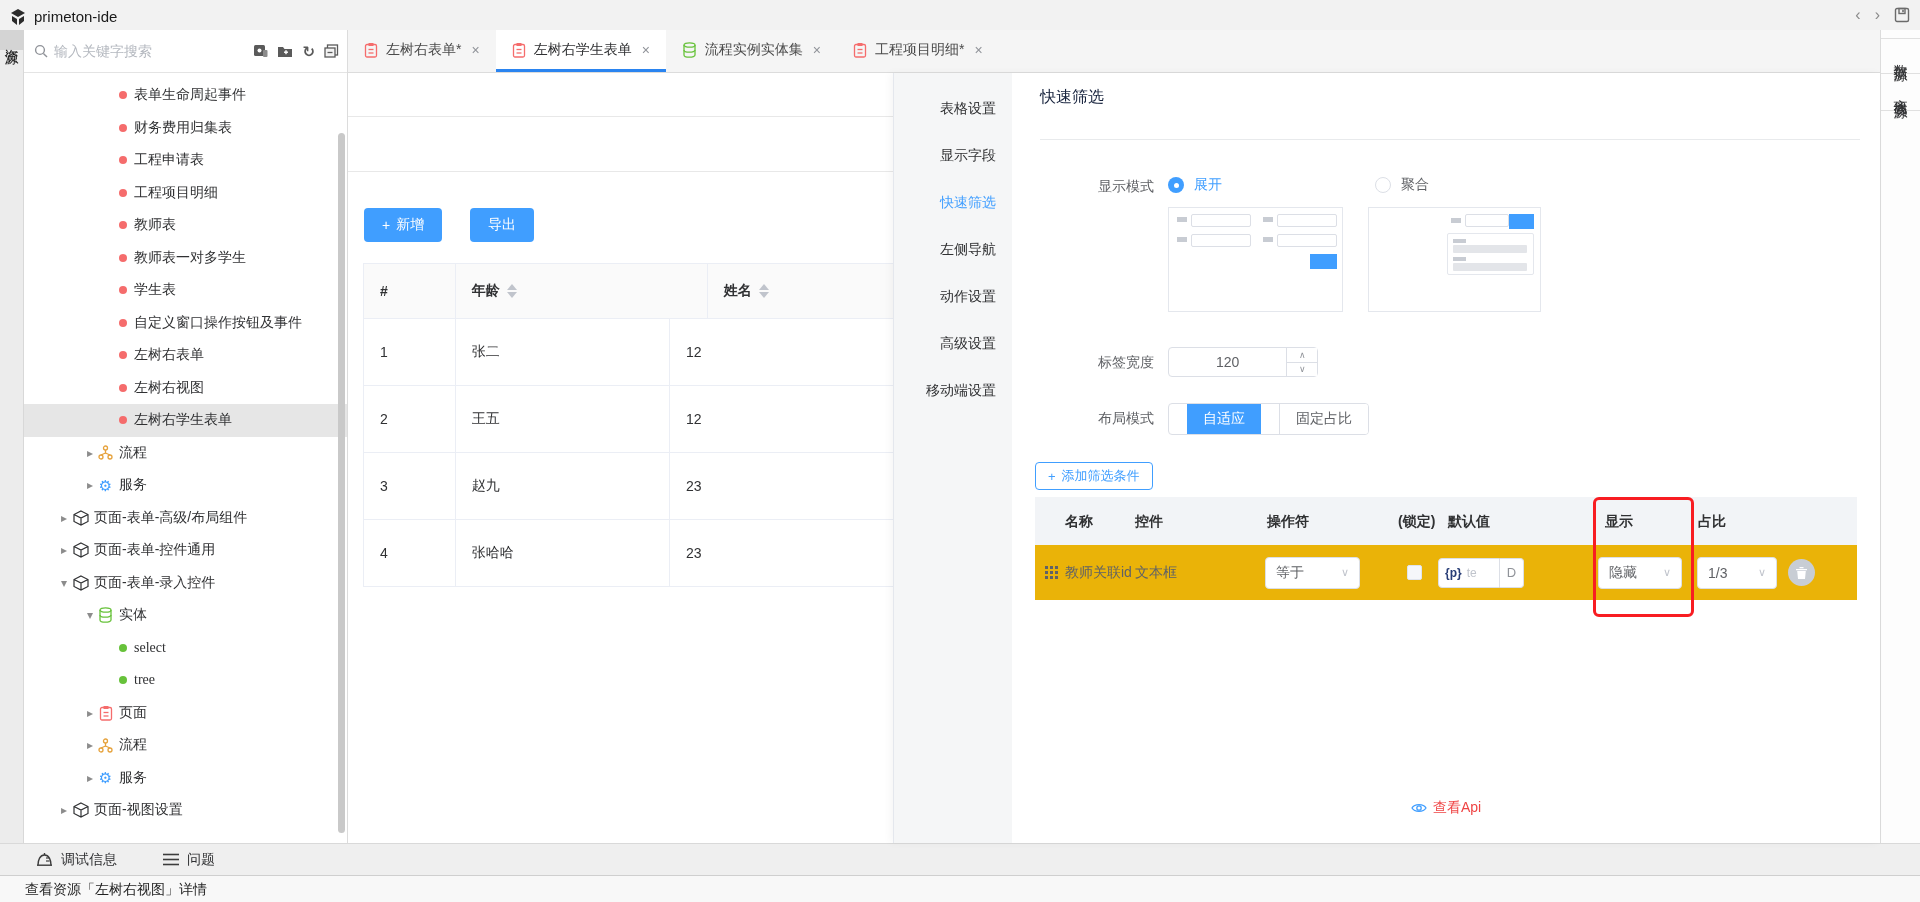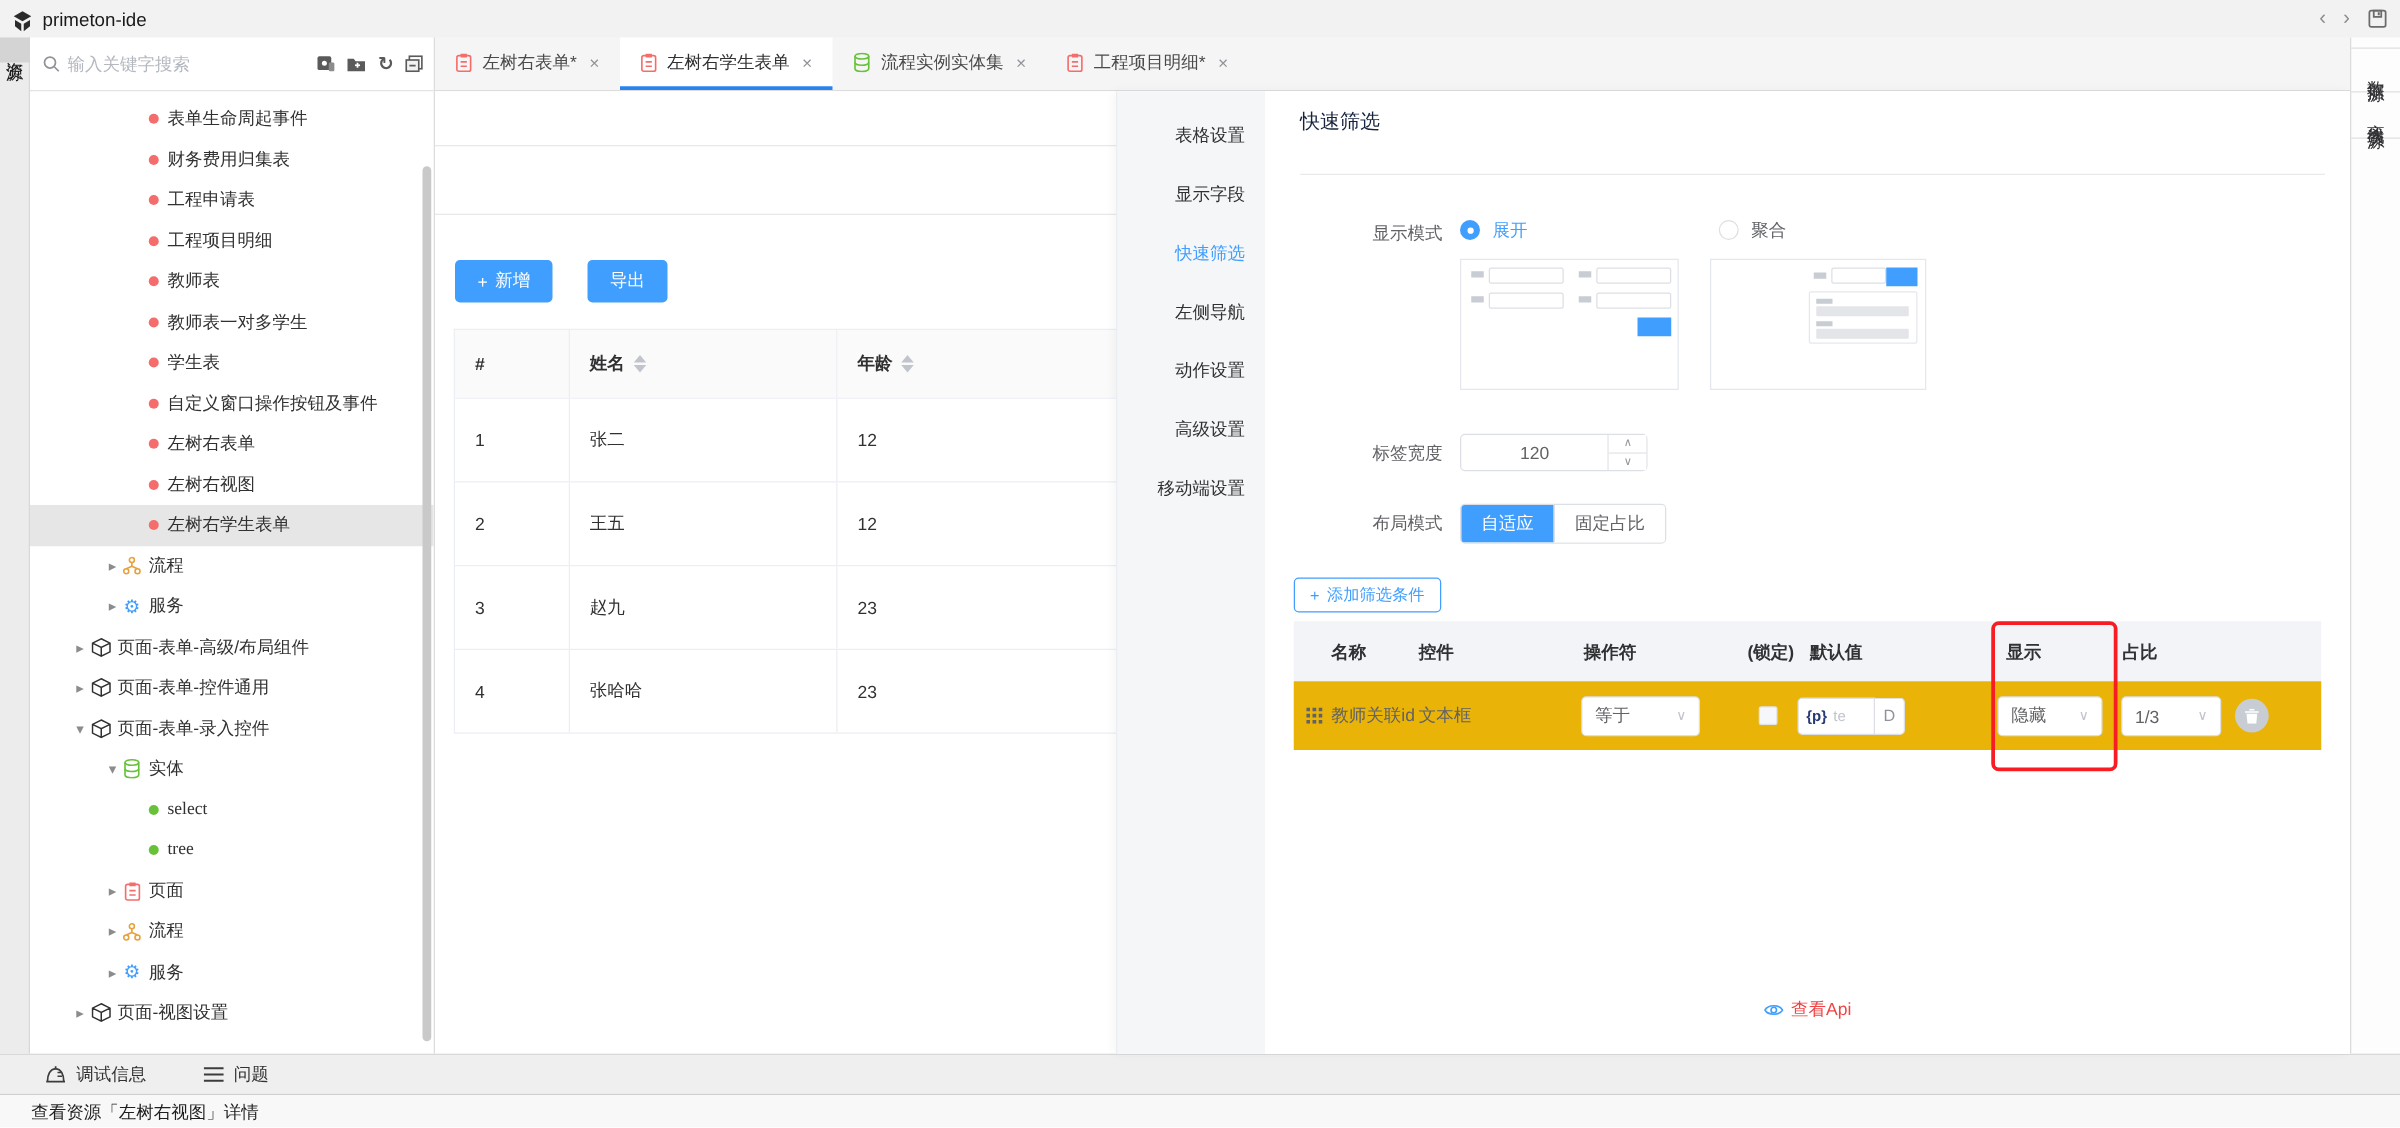--- a/index.html
+++ b/index.html
@@ -63,42 +63,42 @@
 
   
   .drawer { position:absolute; left:545px; top:0; width:987px; height:770px; background:#fff; border-left:1px solid #e4e7ed; box-shadow:-3px 0 8px rgba(0,0,0,.04); z-index:5; }
   .d-menu { position:absolute; left:0; top:0; width:118px; height:770px; background:#f5f6f7; padding-top:12px; }
   .d-menu-item { height:47px; line-height:47px; text-align:right; padding-right:16px; color:#303133; cursor:pointer; white-space:nowrap; }
   .d-menu-item.active { color:#409eff; }
   .d-content { position:absolute; left:118px; top:0; right:0; bottom:0; background:#fff; }
   .d-title { position:absolute; left:28px; top:14px; font-size:16px; font-weight:500; color:#17233d; }
   .d-divider { position:absolute; left:28px; top:66px; width:820px; height:1px; background:#e8eaec; }
   .f-label { position:absolute; left:0; width:142px; text-align:right; color:#606266; }
-  .radio { position:absolute; display:flex; align-items:flex-start; gap:10px; cursor:pointer; }
+  .radio { position:absolute; display:flex; align-items:center; gap:10px; cursor:pointer; }
   .radio .rb { width:16px; height:16px; border-radius:50%; }
   .radio.checked .rb { background:#409eff; position:relative; }
   .radio.checked .rb::after { content:""; position:absolute; left:5.5px; top:5.5px; width:5px; height:5px; border-radius:50%; background:#fff; }
   .radio.unchecked .rb { background:#fff; border:1px solid #dcdfe6; }
   .radio.checked { color:#409eff; } .radio.unchecked { color:#606266; }
   .thumb { position:absolute; top:134px; height:105px; background:#fff; border:1px solid #e4e7ed; }
   .th-dash { position:absolute; height:5px; width:10px; background:#c8ccd3; }
   .th-box { position:absolute; height:13px; background:#fff; border:1px solid #dcdfe6; border-radius:2px; }
   .th-blue { position:absolute; background:#409eff; }
   .th-panel { position:absolute; background:#fff; border:1px solid #e4e7ed; border-radius:2px; }
   .th-bar { position:absolute; height:8px; background:#e3e5e9; border-radius:1px; }
   .th-minidash { position:absolute; height:4px; width:13px; background:#c8ccd3; }
 
   .num-input { position:absolute; left:156px; top:274px; width:150px; height:30px; border:1px solid #dcdfe6; border-radius:4px; display:flex; background:#fff; }
   .num-val { width:119px; text-align:center; line-height:28px; color:#606266; }
   .num-ctrl { width:31px; border-left:1px solid #dcdfe6; display:flex; flex-direction:column; }
   .num-ctrl span { flex:1; display:flex; align-items:center; justify-content:center; font-size:9px; color:#909399; background:#fff; cursor:pointer; }
   .num-ctrl span:first-child { border-bottom:1px solid #dcdfe6; }
 
   .segmented { position:absolute; left:156px; top:330px; height:32px; display:flex; border:1px solid #dcdfe6; border-radius:4px; overflow:hidden; }
-  .seg { padding:0 16px; display:flex; align-items:center; color:#606266; background:#fff; cursor:pointer; }
+  .seg { padding:0 16px; display:flex; align-items:center; color:#606266; background:#fff; cursor:pointer;margin-left:18px; }
   .seg.active { background:#409eff; color:#fff; }
   .seg + .seg { border-left:1px solid #dcdfe6; }
 
   .add-filter { position:absolute; left:23px; top:389px; height:28px; padding:0 12px; background:#fff; border:1px solid #409eff; border-radius:4px; color:#409eff; font-size:13px; display:flex; align-items:center; gap:6px; cursor:pointer; font-family:inherit; }
 
   .ftable { position:absolute; left:23px; top:424px; width:822px; }
   .ft-head { position:relative; height:48px; background:#f2f4f7; }
   .ft-row { position:relative; height:55px; background:#eab308; }
   .ft-h { position:absolute; top:0; height:48px; line-height:48px; font-weight:bold; color:#303133; white-space:nowrap; }
   .ft-cell { position:absolute; top:0; height:55px; line-height:55px; color:#606266; white-space:nowrap; }
@@ -385,29 +385,29 @@
       </button>
     <button class="btn" style="left:122px; top:135px;">
         <span>导出</span>
       </button>
 
     <div class="main-table">
       <div class="mt-row mt-head">
         <div class="mt-cell c0">
             <span>#</span>
           </div>
-        <div class="mt-cell c1">
-            <span>姓名</span>
+        <div class="mt-cell c2">
+            <span>年龄</span>
             <span class="sort">
               <i class="up"></i>
               <i class="dn"></i>
             </span>
           </div>
-        <div class="mt-cell c2">
-            <span>年龄</span>
+        <div class="mt-cell c1">
+            <span>姓名</span>
             <span class="sort">
               <i class="up"></i>
               <i class="dn"></i>
             </span>
           </div>
       </div>
       <div class="mt-body">
         <div class="mt-row">
           <div class="mt-cell c0">1</div>
           <div class="mt-cell c1">张二</div>

